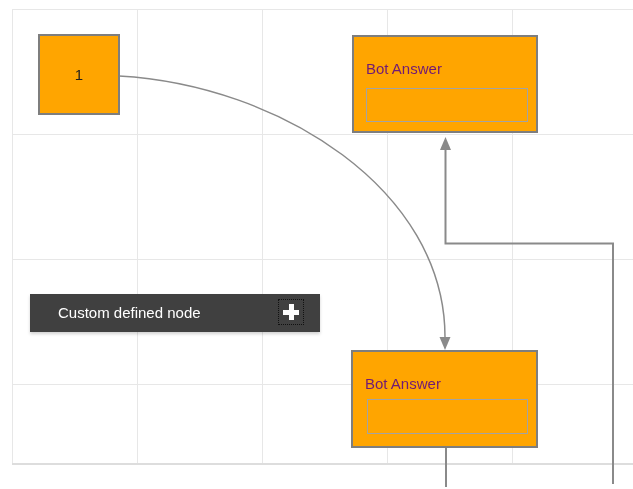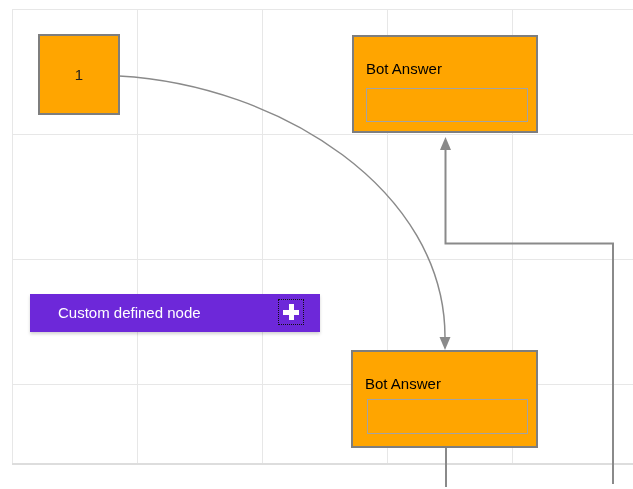--- a/index.html
+++ b/index.html
@@ -21,34 +21,34 @@
   }
   .node-square{
     left:38px;top:34px;width:82px;height:81px;
     display:flex;align-items:center;justify-content:center;
     font-size:15px;
   }
   .node-bot-top{left:352px;top:35px;width:186px;height:98px;}
   .node-bot-bottom{left:351px;top:350px;width:187px;height:98px;}
   .node-title{
     position:absolute;left:12px;top:23px;
-    font-size:15px;color:#000000;white-space:nowrap;
+    font-size:15px;color:#701a75;white-space:nowrap;
   }
   .node-input{
     position:absolute;
     border:1px solid #a3a3a3;
     box-sizing:border-box;
     background:transparent;
   }
   .node-bot-top .node-input{left:12px;top:51px;width:162px;height:34px;}
   .node-bot-bottom .node-input{left:14px;top:47px;width:161px;height:35px;}
   
   .palette-btn{
     position:absolute;left:30px;top:294px;width:290px;height:38px;
-    background:#6d28d9;
+    background:#404040;
     box-sizing:border-box;
     box-shadow:0 2px 3px rgba(0,0,0,0.18);
     cursor:pointer;
   }
   .palette-label{
     position:absolute;left:28px;top:0;height:38px;line-height:38px;
     color:#ffffff;font-size:15px;white-space:nowrap;
   }
   .add-icon{
     position:absolute;right:16px;top:5px;width:26px;height:26px;

